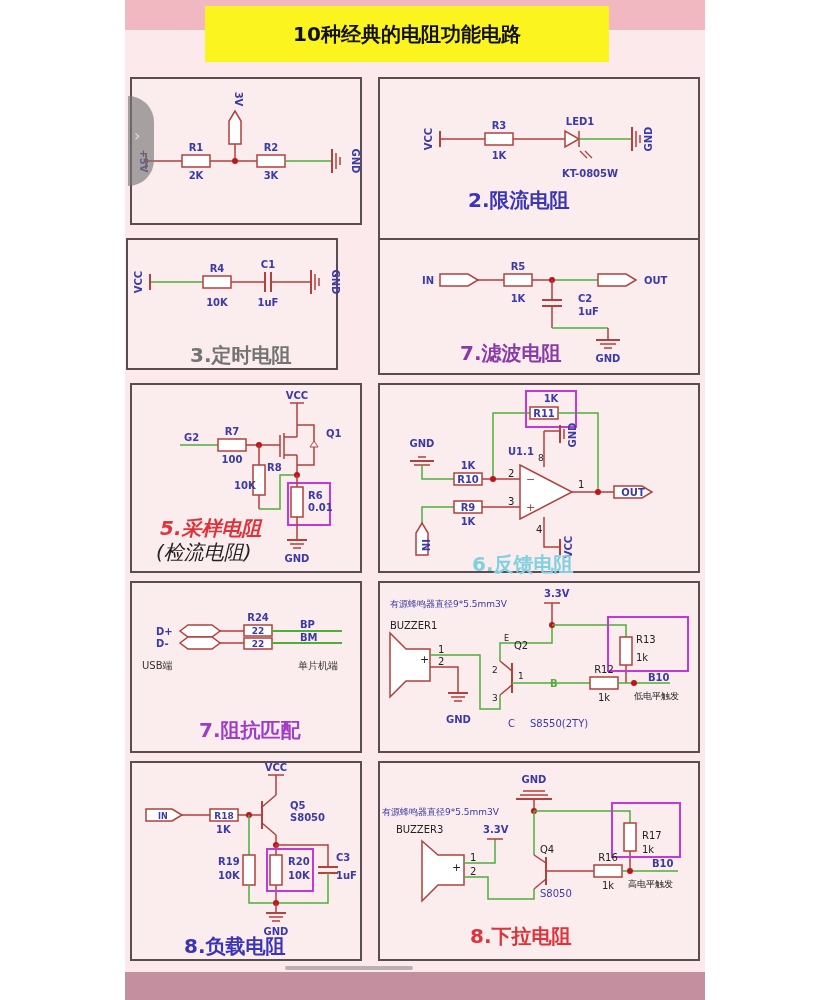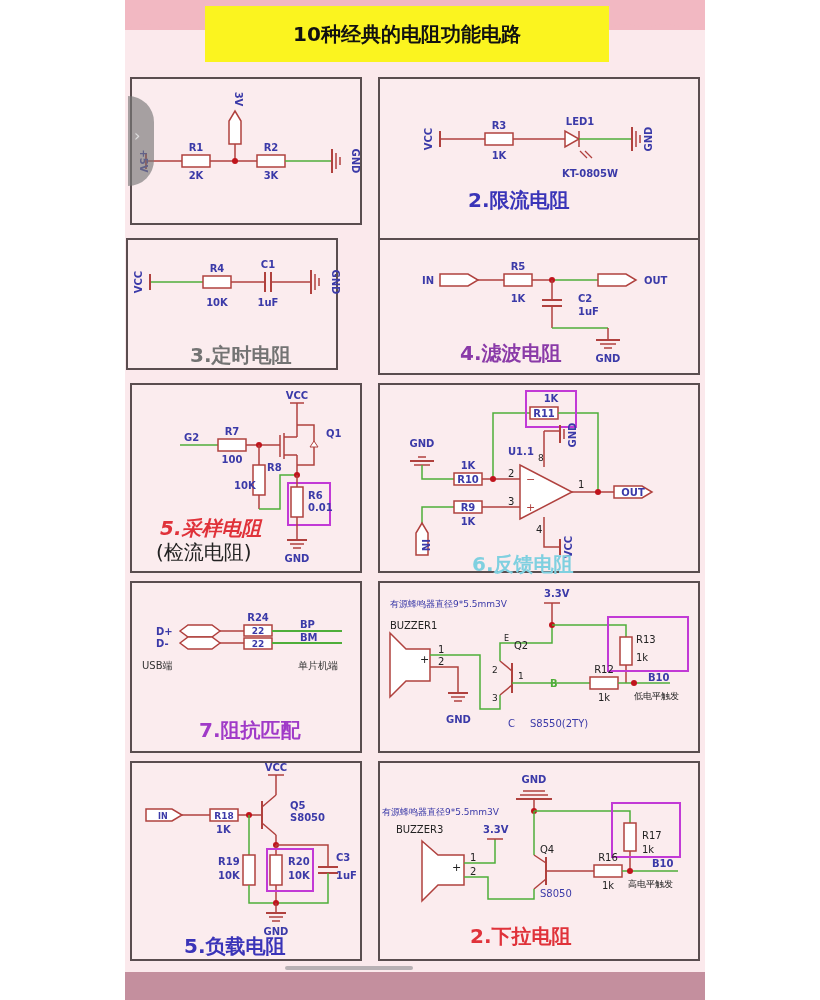--- a/index.html
+++ b/index.html
@@ -128,21 +128,21 @@
           <line x1="224" y1="108" x2="232" y2="108" stroke="#b0413e" stroke-width="1.5"></line>
         </g>
       <text x="42" y="44" font-size="10" font-weight="bold" fill="#3b3aa8">IN</text>
       <text x="264" y="44" font-size="10" font-weight="bold" fill="#3b3aa8">OUT</text>
       <text x="138" y="30" font-size="10" font-weight="bold" fill="#3b3aa8" text-anchor="middle">R5</text>
       <text x="138" y="62" font-size="10" font-weight="bold" fill="#3b3aa8" text-anchor="middle">1K</text>
       <text x="198" y="62" font-size="10" font-weight="bold" fill="#3b3aa8">C2</text>
       <text x="198" y="75" font-size="10" font-weight="bold" fill="#3b3aa8">1uF</text>
       <text x="228" y="122" font-size="10" font-weight="bold" fill="#3b3aa8" text-anchor="middle">GND</text>
     </svg>
-    <div class="caption" style="left:80px;top:100px;color:#8a3aa8;">4.滤波电阻</div>
+    <div class="caption" style="left:80px;top:100px;color:#8a3aa8;">7.滤波电阻</div>
   </div>
 
   <div class="panel" style="left:5px;top:383px;width:232px;height:190px;">
     <svg width="232" height="190">
       <line x1="48" y1="60" x2="86" y2="60" stroke="#4fae3a" stroke-width="1.5"></line>
       <rect x="86" y="54" width="28" height="12" fill="#fff" stroke="#b0413e" stroke-width="1.5"></rect>
       <line x1="114" y1="60" x2="148" y2="60" stroke="#b0413e" stroke-width="1.5"></line>
       <circle cx="127" cy="60" r="3" fill="#c0141c"></circle>
       <line x1="127" y1="60" x2="127" y2="80" stroke="#b0413e" stroke-width="1.5"></line>
       <rect x="121" y="80" width="12" height="30" fill="#fff" stroke="#b0413e" stroke-width="1.5"></rect>
@@ -175,21 +175,21 @@
       <text x="100" y="50" font-size="10" font-weight="bold" fill="#3b3aa8" text-anchor="middle">R7</text>
       <text x="100" y="78" font-size="10" font-weight="bold" fill="#3b3aa8" text-anchor="middle">100</text>
       <text x="135" y="86" font-size="10" font-weight="bold" fill="#3b3aa8">R8</text>
       <text x="102" y="104" font-size="10" font-weight="bold" fill="#3b3aa8">10K</text>
       <text x="194" y="52" font-size="10" font-weight="bold" fill="#3b3aa8">Q1</text>
       <text x="176" y="114" font-size="10" font-weight="bold" fill="#3b3aa8">R6</text>
       <text x="176" y="126" font-size="10" font-weight="bold" fill="#3b3aa8">0.01</text>
       <text x="165" y="177" font-size="10" font-weight="bold" fill="#3b3aa8" text-anchor="middle">GND</text>
     </svg>
     <div class="caption" style="left:28px;top:130px;color:#e0323a;font-style:italic;">5.采样电阻</div>
-    <div class="caption" style="left:24px;top:154px;color:#222;font-weight:normal;">(检流电阻)</div>
+    <div class="caption" style="left:24px;top:154px;color:#222;font-weight:normal;font-style:italic;">(检流电阻)</div>
   </div>
 
   <div class="panel" style="left:253px;top:383px;width:322px;height:190px;">
     <svg width="322" height="190">
       <polyline points="113,94 113,28 150,28" fill="none" stroke="#4fae3a" stroke-width="1.5"></polyline>
       <rect x="150" y="22" width="28" height="12" fill="#fff" stroke="#b0413e" stroke-width="1.5"></rect>
       <polyline points="178,28 218,28 218,107" fill="none" stroke="#4fae3a" stroke-width="1.5"></polyline>
       <rect x="146" y="6" width="50" height="36" fill="none" stroke="#c23ad6" stroke-width="2"></rect>
       <g>
           <line x1="164" y1="46" x2="180" y2="46" stroke="#b0413e" stroke-width="1.5"></line>
@@ -355,21 +355,21 @@
       <text x="158" y="46" font-size="10" font-weight="bold" fill="#3b3aa8">Q5</text>
       <text x="158" y="58" font-size="10" font-weight="bold" fill="#3b3aa8">S8050</text>
       <text x="86" y="102" font-size="10" font-weight="bold" fill="#3b3aa8">R19</text>
       <text x="86" y="116" font-size="10" font-weight="bold" fill="#3b3aa8">10K</text>
       <text x="156" y="102" font-size="10" font-weight="bold" fill="#3b3aa8">R20</text>
       <text x="156" y="116" font-size="10" font-weight="bold" fill="#3b3aa8">10K</text>
       <text x="204" y="98" font-size="10" font-weight="bold" fill="#3b3aa8">C3</text>
       <text x="204" y="116" font-size="10" font-weight="bold" fill="#3b3aa8">1uF</text>
       <text x="144" y="172" font-size="10" font-weight="bold" fill="#3b3aa8" text-anchor="middle">GND</text>
     </svg>
-    <div class="caption" style="left:52px;top:170px;color:#3a34b8;">5.负载电阻</div>
+    <div class="caption" style="left:52px;top:170px;color:#3a34b8;">8.负载电阻</div>
   </div>
 
   <div class="panel" style="left:253px;top:761px;width:322px;height:200px;">
     <svg width="322" height="200">
       <g>
           <line x1="143" y1="28" x2="165" y2="28" stroke="#b0413e" stroke-width="1.5"></line>
           <line x1="140" y1="32" x2="168" y2="32" stroke="#b0413e" stroke-width="1.5"></line>
           <line x1="136" y1="36" x2="172" y2="36" stroke="#b0413e" stroke-width="2"></line>
         </g>
       <line x1="154" y1="36" x2="154" y2="48" stroke="#b0413e" stroke-width="1.5"></line>
@@ -401,21 +401,21 @@
       <text x="90" y="98" font-size="10" fill="#222">1</text>
       <text x="90" y="112" font-size="10" fill="#222">2</text>
       <text x="72" y="108" font-size="11" fill="#222">+</text>
       <text x="262" y="76" font-size="10" fill="#222">R17</text>
       <text x="262" y="90" font-size="10" fill="#222">1k</text>
       <text x="228" y="98" font-size="10" fill="#222" text-anchor="middle">R16</text>
       <text x="228" y="126" font-size="10" fill="#222" text-anchor="middle">1k</text>
       <text x="272" y="104" font-size="10" font-weight="bold" fill="#3b3aa8">B10</text>
       <text x="248" y="124" font-size="9" fill="#222">高电平触发</text>
     </svg>
-    <div class="caption" style="left:90px;top:160px;color:#e0323a;">2.下拉电阻</div>
+    <div class="caption" style="left:90px;top:160px;color:#e0323a;">8.下拉电阻</div>
   </div>
 
   <div id="scroll-indicator"></div>
   <div id="bottom-band"></div>
 </div>
 
 <div id="side-handle">
   <span>›</span>
 </div>
 

